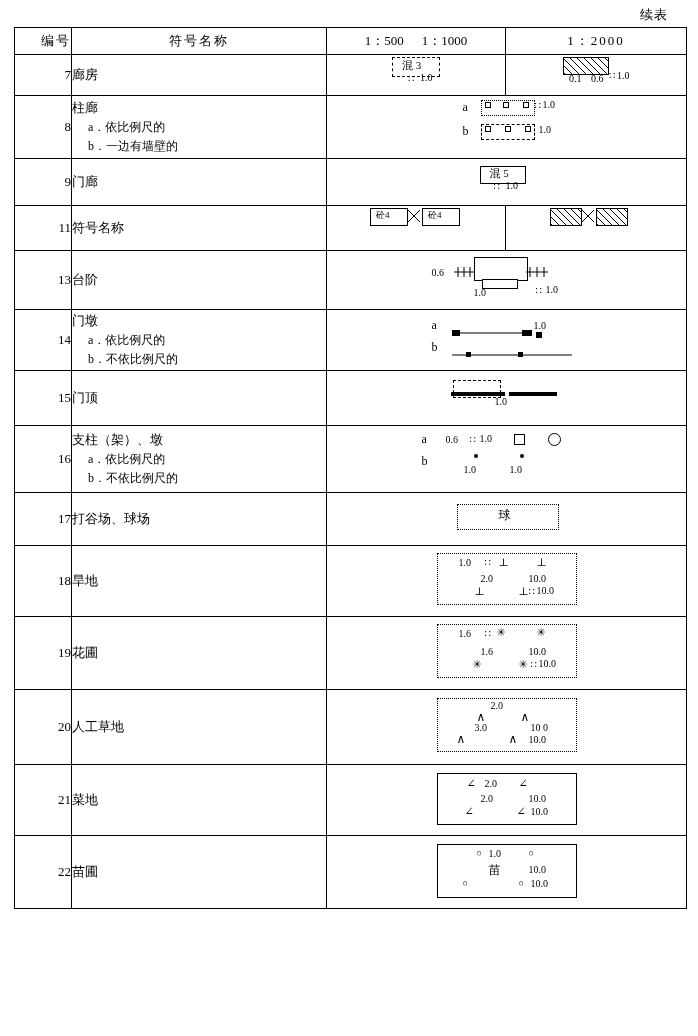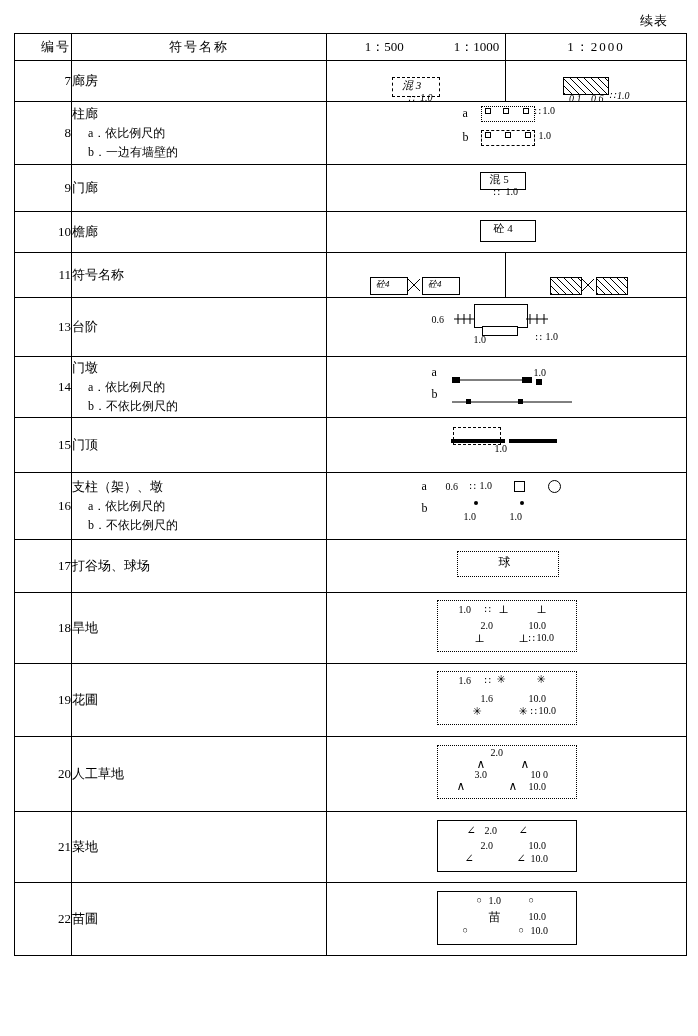--- a/index.html
+++ b/index.html
@@ -13,21 +13,21 @@
     font-family: "Liberation Serif", "DejaVu Serif", serif;
     color: #000;
     position: relative;
     overflow: hidden;
   }
   .page {
     width: 698px;
     height: 1036px;
     position: relative;
     box-sizing: border-box;
-    padding: 8px 14px;
+    padding: 2px 14px;
   }
   .cont-label {
     text-align: right;
     font-size: 13px;
     padding: 4px 16px 3px 0;
     letter-spacing: 1px;
   }
   table.symtab {
     border-collapse: collapse;
     width: 670px;
@@ -44,21 +44,21 @@
   .col-no { width: 56px; text-align: right; }
   .col-name { width: 254px; }
   .col-500 { width: 178px; }
   .col-2000 { width: 180px; }
 
   thead td {
     height: 26px;
     text-align: center;
     letter-spacing: 2px;
   }
-  .hdr-scale span { letter-spacing: 0; margin-left: 32px; }
+  .hdr-scale span { letter-spacing: 0; }
   .hdr-scale .s1 { margin-right: 18px; }
 
   .name-cell {
     padding: 5px 0 5px 14px;
     line-height: 1.55;
     font-size: 13px;
   }
   .name-cell .sub {
     padding-left: 16px;
     font-size: 12px;
@@ -108,21 +108,21 @@
   .r14 td { height: 60px; }
   .r15 td { height: 54px; }
   .r16 td { height: 66px; }
   .r17 td { height: 52px; }
   .r18 td { height: 70px; }
   .r19 td { height: 72px; }
   .r20 td { height: 74px; }
   .r21 td { height: 70px; }
   .r22 td { height: 72px; }
 
-  .center-wrap { display:flex; align-items:flex-end; justify-content:center; height:100%;font-style:italic; }
+  .center-wrap { display:flex; align-items:flex-start; justify-content:center; height:100%; }
   .ab { position:absolute; font-size:12px; }
 </style>
 </head>
 <body>
 
 <div class="page">
 
   <div class="cont-label">续表</div>
 
   <table class="symtab">
@@ -197,30 +197,20 @@
         <td class="col-500 sym-cell" colspan="2">
           <div class="symbox" style="width:70px;height:32px;margin:0 auto;">
             <span class="sq-solid abs" style="left:8px;top:2px;width:44px;height:16px;"></span>
             <span class="abs" style="left:18px;top:2px;font-size:11px;">混 5</span>
             <span class="abs lbl" style="left:22px;top:17px;">∷</span>
             <span class="abs lbl" style="left:34px;top:16px;">1.0</span>
           </div>
         </td>
       </tr>
 
-      <tr class="r10">
-        <td class="col-no">10</td>
-        <td class="col-name name-cell">檐廊</td>
-        <td class="col-500 sym-cell" colspan="2">
-          <div class="symbox" style="width:70px;height:24px;margin:0 auto;">
-            <span class="sq-solid abs" style="left:8px;top:2px;width:54px;height:20px;"></span>
-            <span class="abs" style="left:22px;top:3px;font-size:11px;">砼 4</span>
-          </div>
-        </td>
-      </tr>
 
       <tr class="r11">
         <td class="col-no">11</td>
         <td class="col-name name-cell">符号名称</td>
         <td class="col-500 sym-cell">
           <div class="center-wrap">
             <div class="symbox" style="width:96px;height:22px;">
               <span class="sq-solid abs" style="left:2px;top:2px;width:36px;height:16px;"></span>
               <span class="abs tiny" style="left:8px;top:3px;">砼4</span>
               <span class="abs" style="left:40px;top:4px;width:12px;height:12px;">

